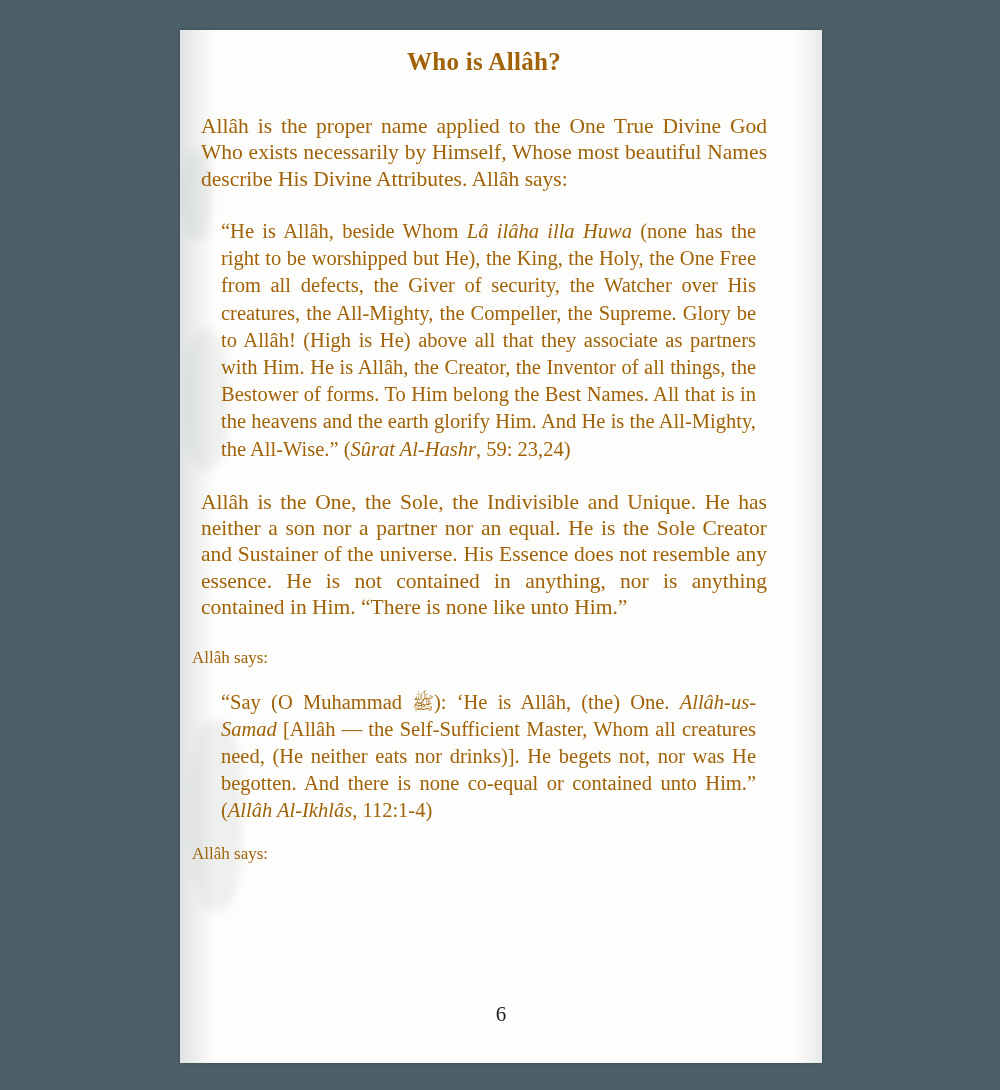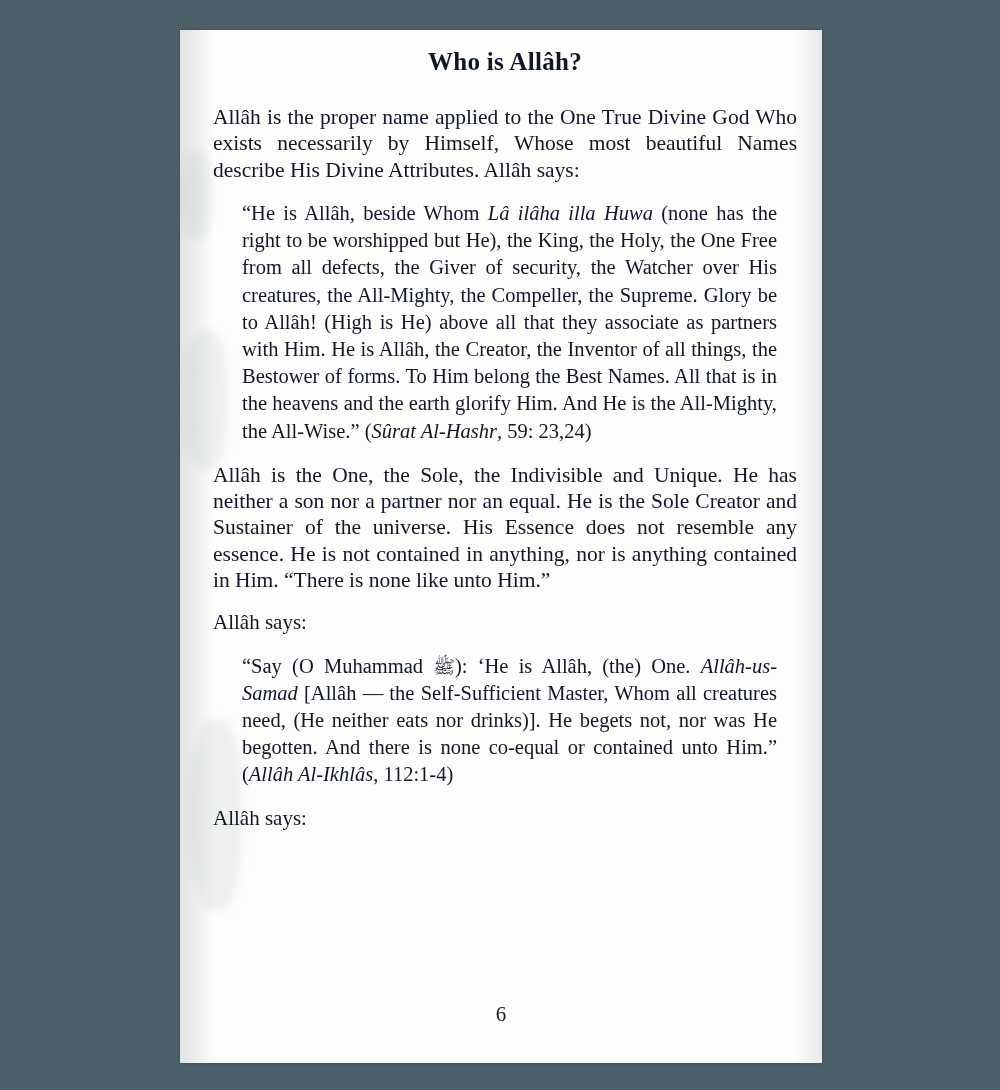--- a/index.html
+++ b/index.html
@@ -57,58 +57,58 @@
     background: rgba(140,152,150,0.13);
     border-radius: 40%;
     filter: blur(4px);
   }
   .bleed.b1 { left: 4px;  top: 300px; width: 44px; height: 140px; }
   .bleed.b2 { left: 10px; top: 690px; width: 52px; height: 190px; }
   .bleed.b3 { left: 2px;  top: 120px; width: 30px; height: 90px;  }
 
   .content {
     position: absolute;
-    left: 33px;
+    left: 12px;
     top: 0;
     width: 584px;
     height: 100%;
-    color: #0f172a;
+    color: #a16207;
   }
 
   .page-title {
     font-size: 25px;
     font-weight: bold;
     text-align: center;
     margin: 0;
     padding-top: 18px;
     letter-spacing: 0.3px;
   }
 
   .para {
     font-size: 21.5px;
     line-height: 26.3px;
     text-align: justify;
     text-justify: inter-word;
-    margin: 0;
+    margin: 9px;
     padding-top: 17px;
   }
 
   .para.first { padding-top: 28px; }
 
   .quote {
     font-size: 20.5px;
     line-height: 27.2px;
     text-align: justify;
     text-justify: inter-word;
     margin: 0 20px 0 29px;
     padding-top: 17px;
   }
 
   .says {
-    font-size: 21px;
+    font-size: 17px;
     line-height: 26.3px;
     margin: 0;
     padding-top: 16px;
     text-align: left;
   }
 
   i, .it { font-style: italic; }
 
   .sig {
     font-family: "DejaVu Sans", sans-serif;

